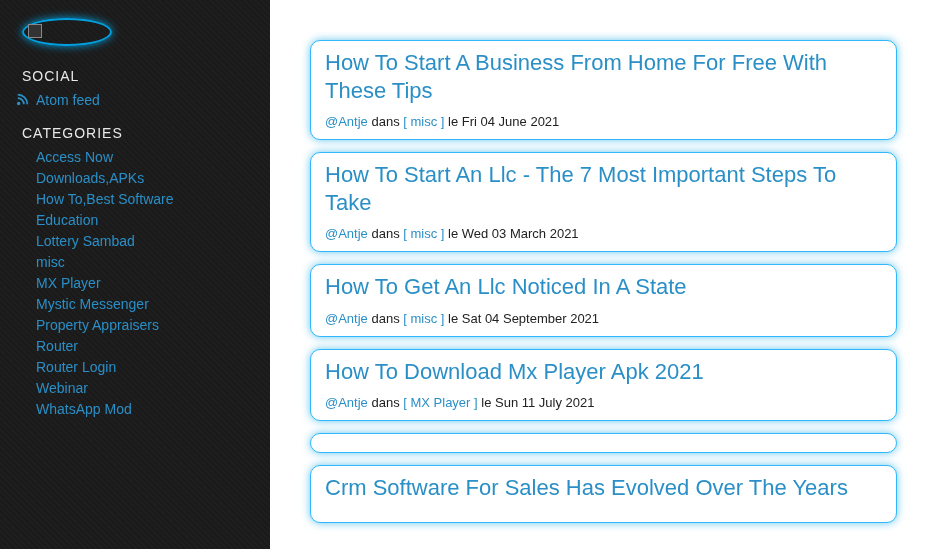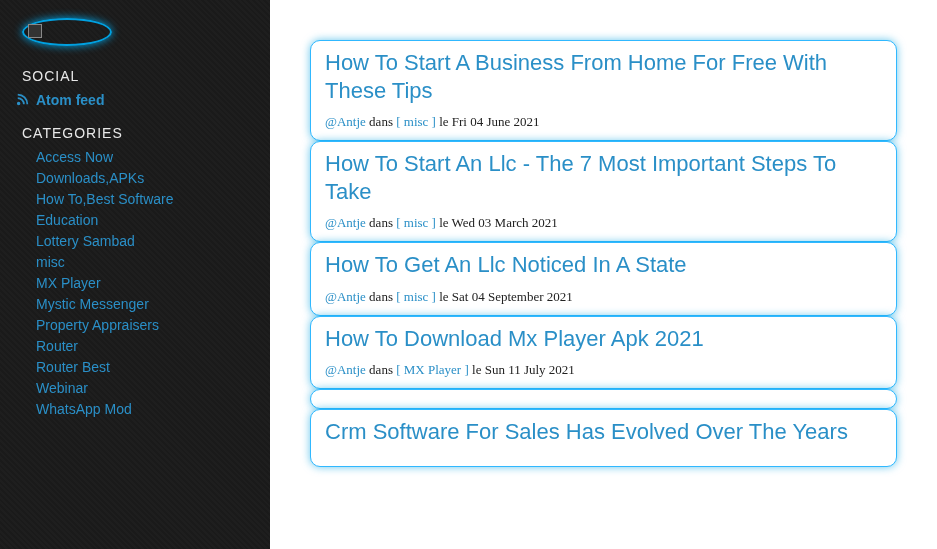--- a/index.html
+++ b/index.html
@@ -37,46 +37,47 @@
 }
 .side-link, .cat-link {
   display: block;
   color: #2a8fc7;
   text-decoration: none;
   font-size: 14px;
   line-height: 1.5;
   cursor: pointer;
 }
 .side-link { margin-left: 14px; }
-.feed-row { position: relative; padding-left: 14px; font-weight: bold; }
+.feed-row { position: relative; padding-left: 14px; }
 .rss-icon {
   position: absolute; left: -6px; top: 2px;
   width: 14px; height: 14px;
 }
 .cat-list { margin-left: 14px; }
 .main {
   flex: 1;
   padding: 40px 40px 20px;
 }
 .post {
   border: 1px solid #30b8ff;
   border-radius: 10px;
   box-shadow: 0 0 8px rgba(0,160,224,0.6);
   padding: 8px 14px 10px;
+  margin-bottom: 12px;
   background: #fff;
 }
 .post-title {
   color: #2a8fc7;
   font-size: 22px;
   font-weight: 400;
   line-height: 1.25;
   cursor: pointer;
   margin-bottom: 10px;
 }
-.meta { font-size: 13px; color: #222; font-family: Liberation Serif, serif; }
+.meta { font-size: 13px; color: #222; }
 .meta .author, .meta .cat { color: #2a8fc7; cursor: pointer; }
 </style>
 </head>
 <body>
 
 <div class="page">
   <aside class="sidebar">
     <div class="logo-wrap">
       <span class="logo"></span>
     </div>
@@ -94,21 +95,21 @@
         <a class="cat-link">Access Now</a>
         <a class="cat-link">Downloads,APKs</a>
         <a class="cat-link">How To,Best Software</a>
         <a class="cat-link">Education</a>
         <a class="cat-link">Lottery Sambad</a>
         <a class="cat-link">misc</a>
         <a class="cat-link">MX Player</a>
         <a class="cat-link">Mystic Messenger</a>
         <a class="cat-link">Property Appraisers</a>
         <a class="cat-link">Router</a>
-        <a class="cat-link">Router Best</a>
+        <a class="cat-link">Router Login</a>
         <a class="cat-link">Webinar</a>
         <a class="cat-link">WhatsApp Mod</a>
       </div>
   </aside>
 
   <main class="main" id="posts">
       <article class="post">
         <h2 class="post-title">How To Start A Business From Home For Free With These Tips</h2>
         <div class="meta"><span class="author">@Antje</span> dans <span class="cat">[ misc ]</span> le Fri 04 June 2021</div>
       </article>

